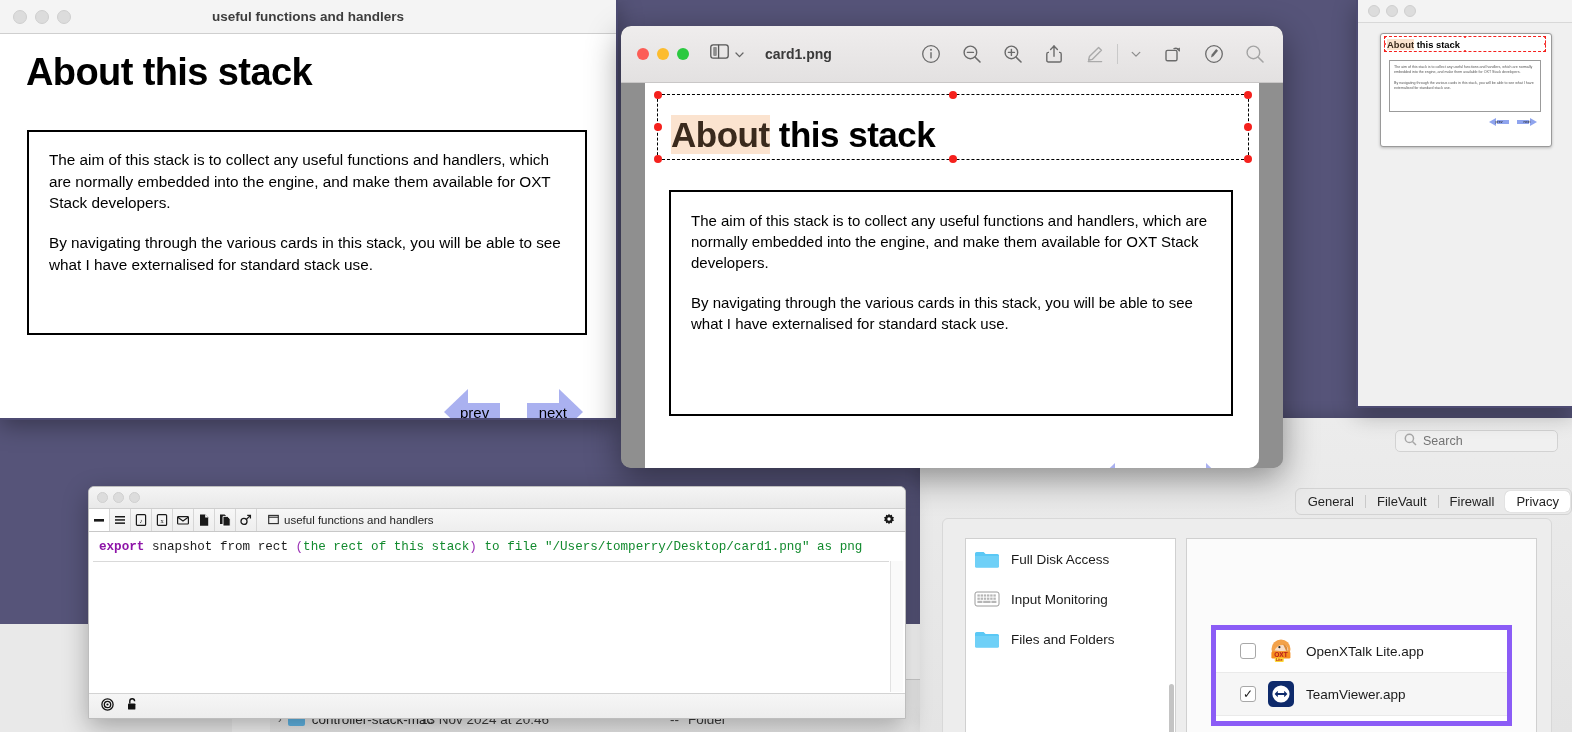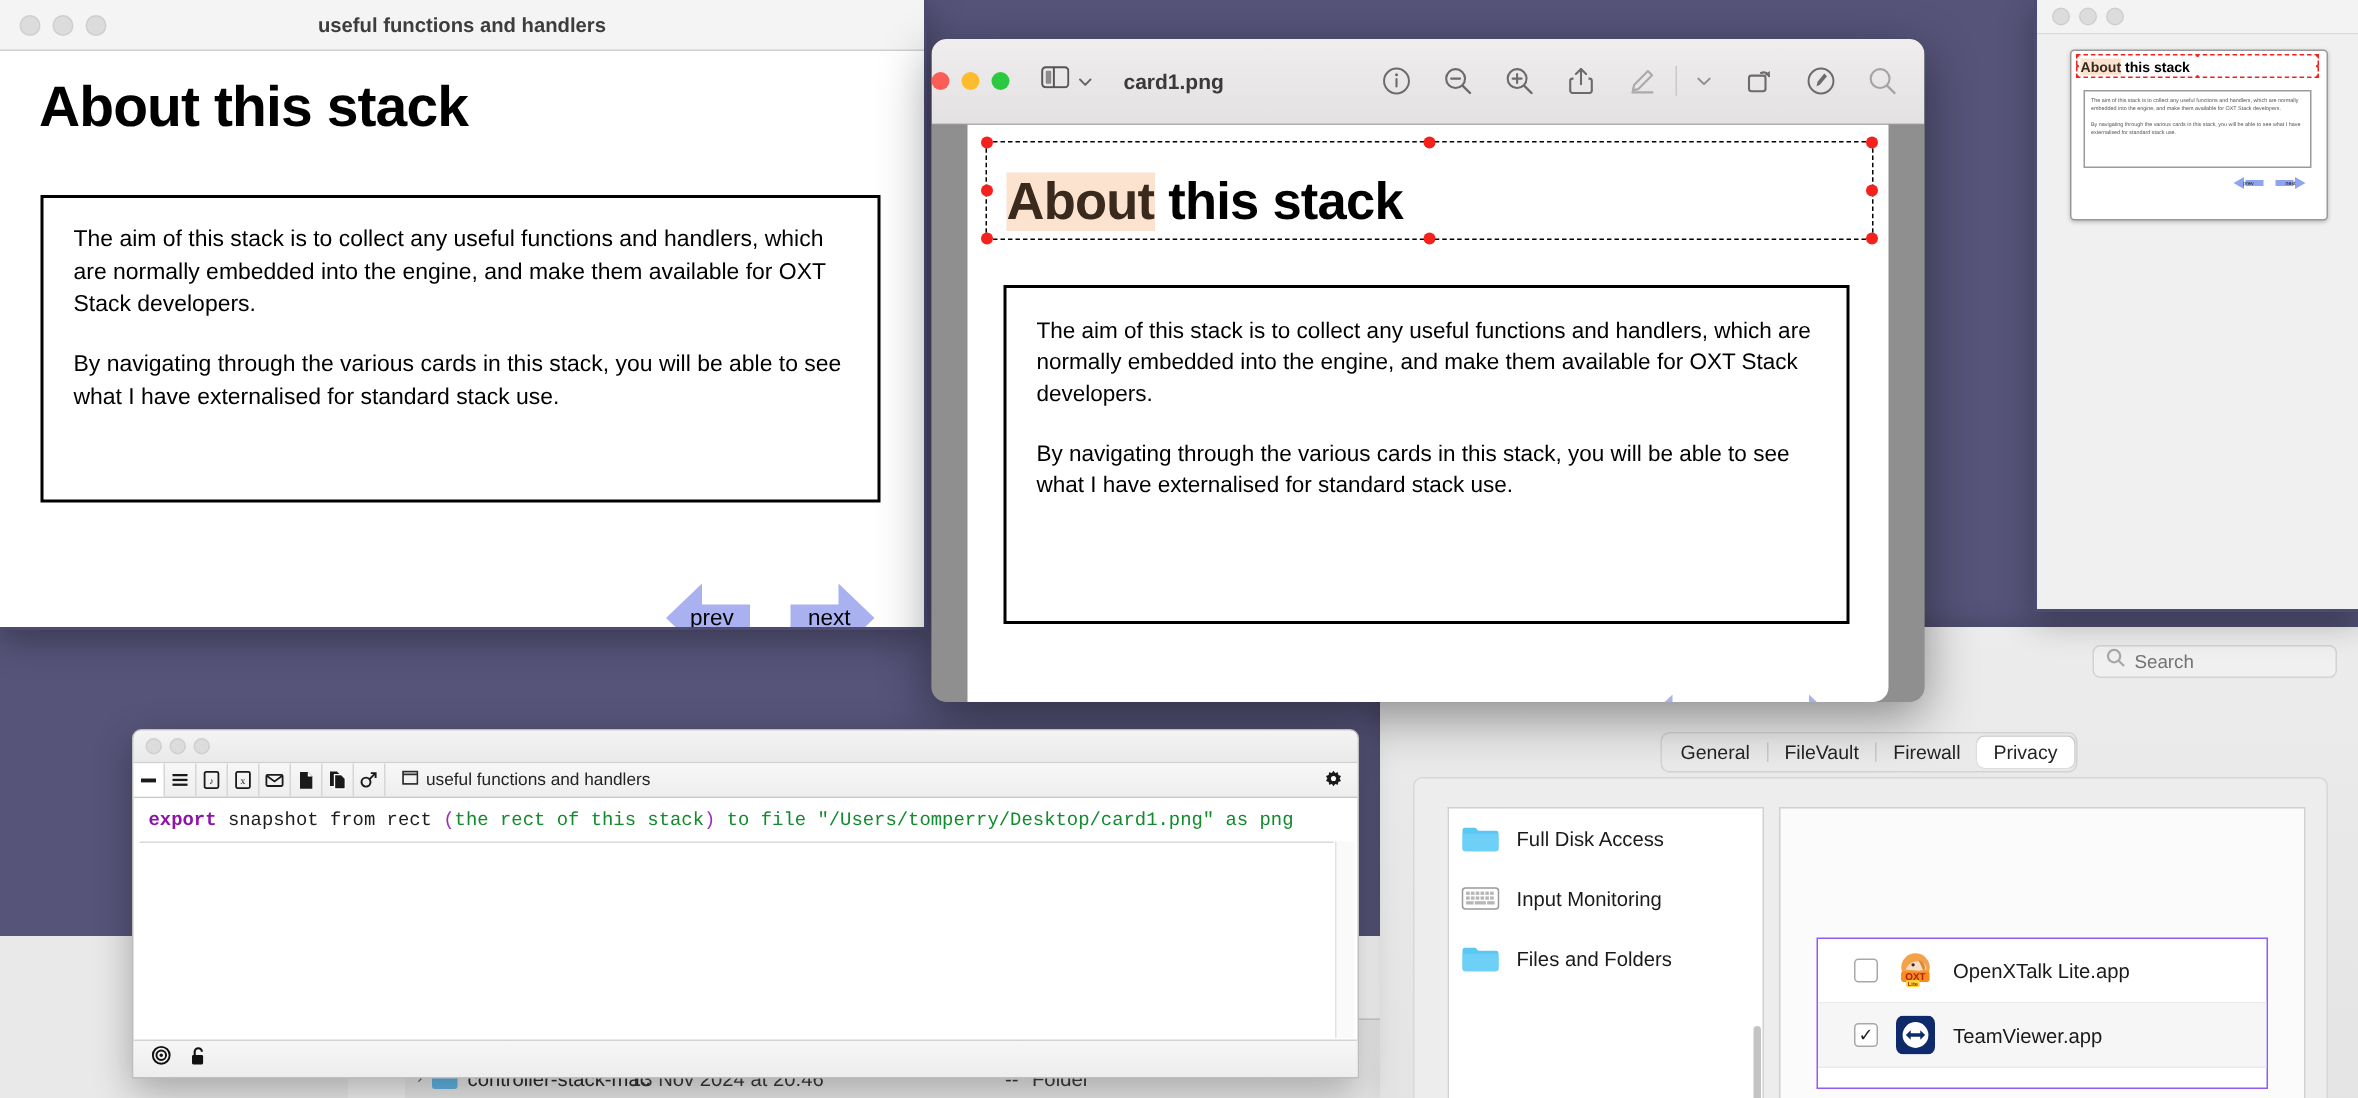--- a/index.html
+++ b/index.html
@@ -82,21 +82,21 @@
     left:621px;top:26px;width:662px;height:442px;
     border-radius:10px;
     box-shadow:0 10px 34px rgba(0,0,0,.42);
     background:#8f8f8f;
   }
   #win-preview .titlebar{
     height:56px;border-radius:10px 10px 0 0;
     background:linear-gradient(#efeded,#e3e1e1);
     border-bottom:1px solid #c9c7c7;
   }
-  .pv-left{display:flex;align-items:center;gap:7px;padding-left:0;justify-content:center;}
+  .pv-left{display:flex;align-items:center;gap:7px;padding-left:16px;justify-content:center;}
   .pv-filename{font-size:14px;font-weight:bold;color:#3a3a3a;margin-left:13px;}
   .pv-tools{display:flex;align-items:center;gap:21px;margin-left:auto;padding-right:18px;}
   .ticon{width:20px;height:20px;display:block;}
   .ticon svg{display:block;}
   .sb-toggle{display:flex;align-items:center;gap:4px;margin-left:14px;}
   .pv-canvas{
     position:absolute;left:0;right:0;top:57px;bottom:0;background:#8f8f8f;
     border-radius:0 0 10px 10px;overflow:hidden;
   }
   .pv-page{
@@ -250,21 +250,21 @@
     overflow:hidden;
   }
   .sp-topbar{position:relative;height:58px;}
   .sp-search{
     position:absolute;right:14px;top:12px;width:163px;height:22px;
     border:1px solid #d2d2d2;border-radius:5px;background:#f0f0f0;
     display:flex;align-items:center;gap:6px;padding:0 8px;box-sizing:border-box;
   }
   .sp-search-text{font-size:12.5px;color:#737373;}
   .sp-tabs{
-    position:absolute;left:0;right:0;top:70px;display:flex;justify-content:center;
+    position:absolute;left:0;right:0;top:70px;display:flex;justify-content:flex-end;
   }
   .sp-tablist{
     display:flex;align-items:center;background:#eaeaea;border:1px solid #d3d3d3;
     border-radius:6px;height:23px;padding:1px;
   }
   .sp-tab{
     padding:0 11px;font-size:13px;color:#242424;height:21px;line-height:21px;
     border-radius:5px;
   }
   .sp-tab.active{background:#fff;box-shadow:0 0 1px rgba(0,0,0,.3);}
@@ -301,21 +301,21 @@
   .sp-approw.alt{background:#f6f6f6;}
   .sp-check{
     width:14px;height:14px;border:1px solid #a8a8a8;border-radius:3px;background:#fff;
     display:flex;align-items:center;justify-content:center;flex:none;
   }
   .sp-check .tick{font-size:12px;color:#222;line-height:1;}
   .sp-appname{font-size:13.5px;color:#1a1a1a;}
   .appicon{width:26px;height:26px;flex:none;border-radius:5px;overflow:hidden;}
   .sp-applist{
     position:absolute;left:24px;right:24px;top:86px;bottom:14px;
-    background:#fff;border:1px solid #8b5cf6;overflow:hidden;
+    background:#fff;border:5px solid #8b5cf6;overflow:hidden;
   }
 </style>
 </head>
 <body>
 
 <div class="win" id="win-finder"></div>
 <div class="win" id="win-finder-2"></div>
 <div class="win" id="win-finder-list">
   <div class="fnd-toolbar">
     <span>

